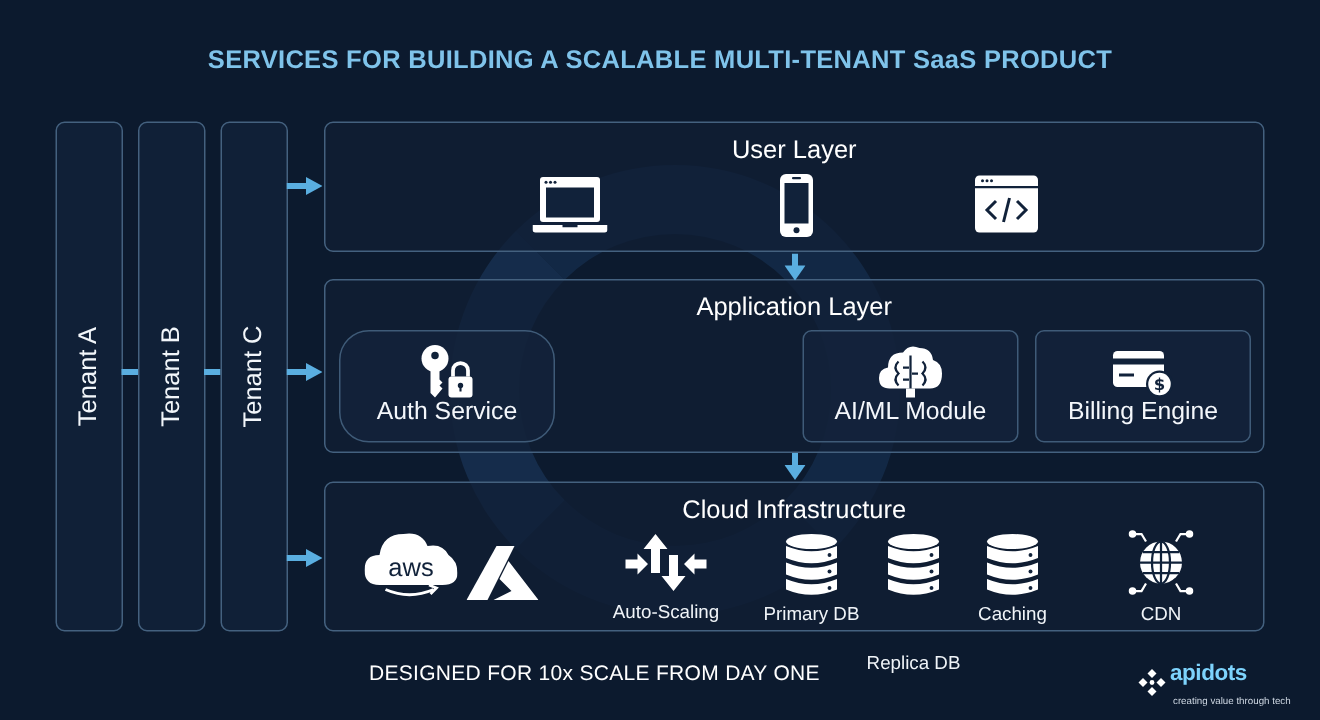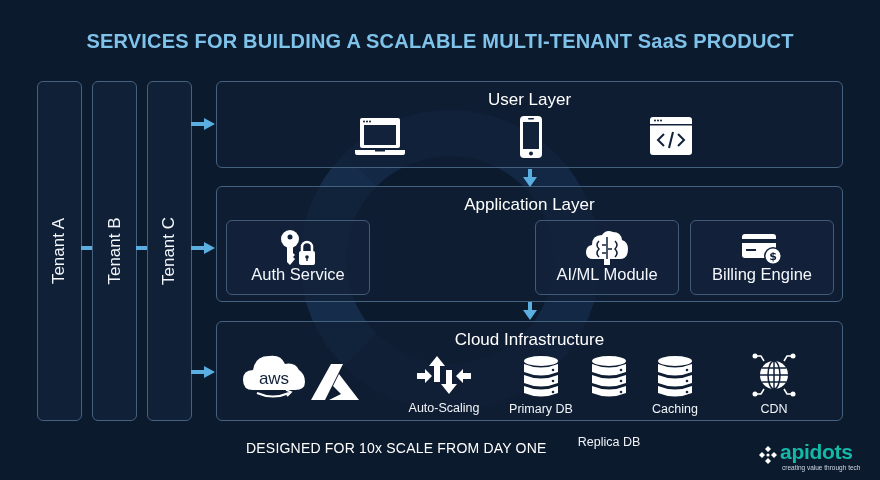--- a/index.html
+++ b/index.html
@@ -13,21 +13,21 @@
   .bg-ring {
     position: absolute; left: 300px; top: 110px; width: 300px; height: 300px;
     border-radius: 50%;
     border: 46px solid rgba(40, 80, 130, 0.28);
     border-left-color: rgba(40, 80, 130, 0.35);
     border-bottom-color: rgba(40, 80, 130, 0.18);
     z-index: 0;
   }
   .title {
     position: absolute; left: 0; top: 30px; width: 880px; text-align: center;
-    color: #7fc3ea; font-size: 20px; font-weight: bold; letter-spacing: 0.2px;
+    color: #7fc3ea; font-size: 17px; font-weight: bold; letter-spacing: 0.2px;
     z-index: 2;
   }
   .tenant {
     position: absolute; top: 81px; width: 45px; height: 340px;
     border: 1.5px solid #44617f; border-radius: 6px;
     background: rgba(18, 34, 56, 0.85);
     display: flex; align-items: center; justify-content: center;
     z-index: 2;
   }
   .tenant span {
@@ -62,21 +62,21 @@
   .card .icon { left: 50%; transform: translateX(-50%); top: 8px; }
   .arrow-down { position: absolute; width: 14px; height: 18px; z-index: 3; }
   .infra-label {
     position: absolute; font-size: 12.5px; color: #f0f4f8; text-align: center; white-space: nowrap;
   }
   .footer {
     position: absolute; left: 246px; top: 440px; font-size: 14px; color: #ffffff; letter-spacing: 0.2px;
     z-index: 2;
   }
   .logo { position: absolute; left: 758px; top: 442px; z-index: 2; }
-  .logo .brand { position: absolute; left: 22px; top: -2px; font-size: 21px; font-weight: bold; color: #14b8a6; letter-spacing: -0.3px; }
+  .logo .brand { position: absolute; left: 22px; top: -2px; font-size: 15px; font-weight: bold; color: #7dd3fc; letter-spacing: -0.3px; }
   .logo .tag { position: absolute; left: 24px; top: 22px; font-size: 6.5px; color: #cfd8e3; white-space: nowrap; }
 </style>
 </head>
 <body>
 
 <div class="bg-ring"></div>
 
 <div class="title">SERVICES FOR BUILDING A SCALABLE MULTI-TENANT SaaS PRODUCT</div>
 
 <div class="tenant" style="left:37px;">
@@ -134,21 +134,21 @@
 </div>
 
 <svg class="arrow-down" style="left:523px; top:169px;" viewBox="0 0 14 18">
   <rect x="5" y="0" width="4" height="9" fill="#5aaee0"></rect>
     <polygon points="0,8 14,8 7,18" fill="#5aaee0"></polygon>
 </svg>
 
 <div class="layer" style="top:186px; height:116px;">
   <div class="layer-title" style="top:8px;">Application Layer</div>
 
-  <div class="card" style="left:9px;">
+  <div class="card" style="left:9px;border-radius:20px;">
     <svg class="icon" width="40" height="38" viewBox="0 0 40 38">
       <circle cx="12" cy="10" r="9" fill="#fff"></circle>
       <circle cx="12" cy="8" r="2.5" fill="#11223a"></circle>
       <path d="M9 17 H15 V24 L17 26 L15 28 L17 30 L12 36 L9 33 Z" fill="#fff"></path>
       <rect x="21" y="22" width="16" height="14" rx="2" fill="#fff"></rect>
       <path d="M24 22 V18 A5 5 0 0 1 34 18 V22" stroke="#fff" stroke-width="2.5" fill="none"></path>
       <circle cx="29" cy="28" r="1.8" fill="#11223a"></circle>
         <rect x="28.3" y="28" width="1.4" height="4" fill="#11223a"></rect>
     </svg>
     <div class="label">Auth Service</div>

